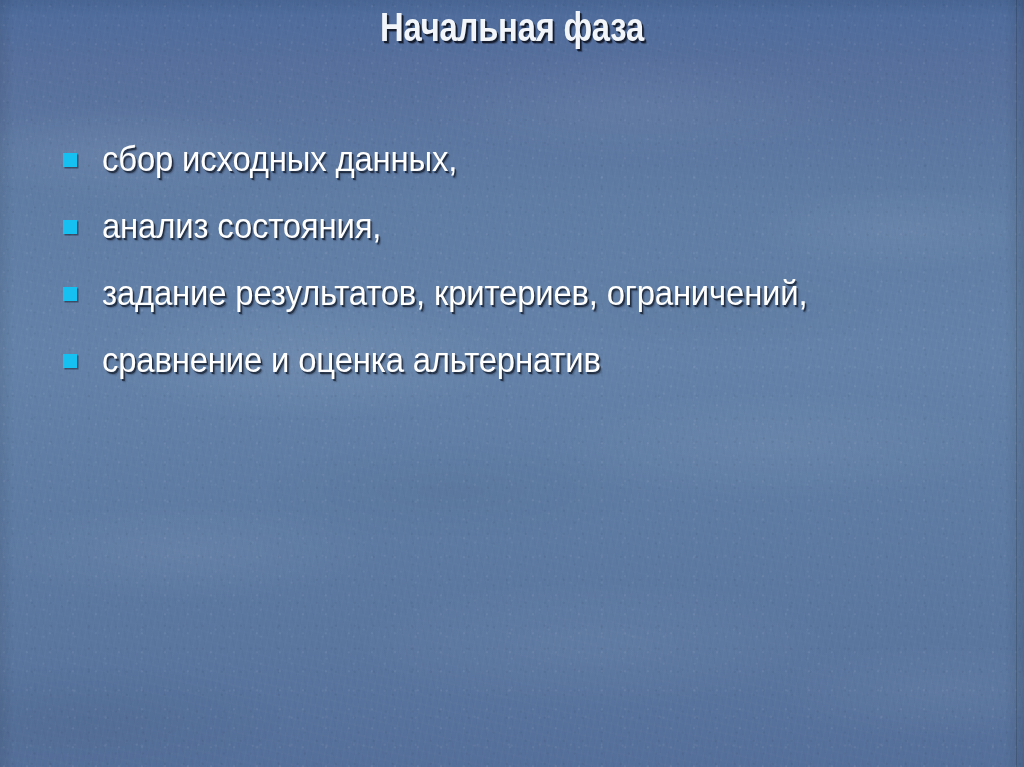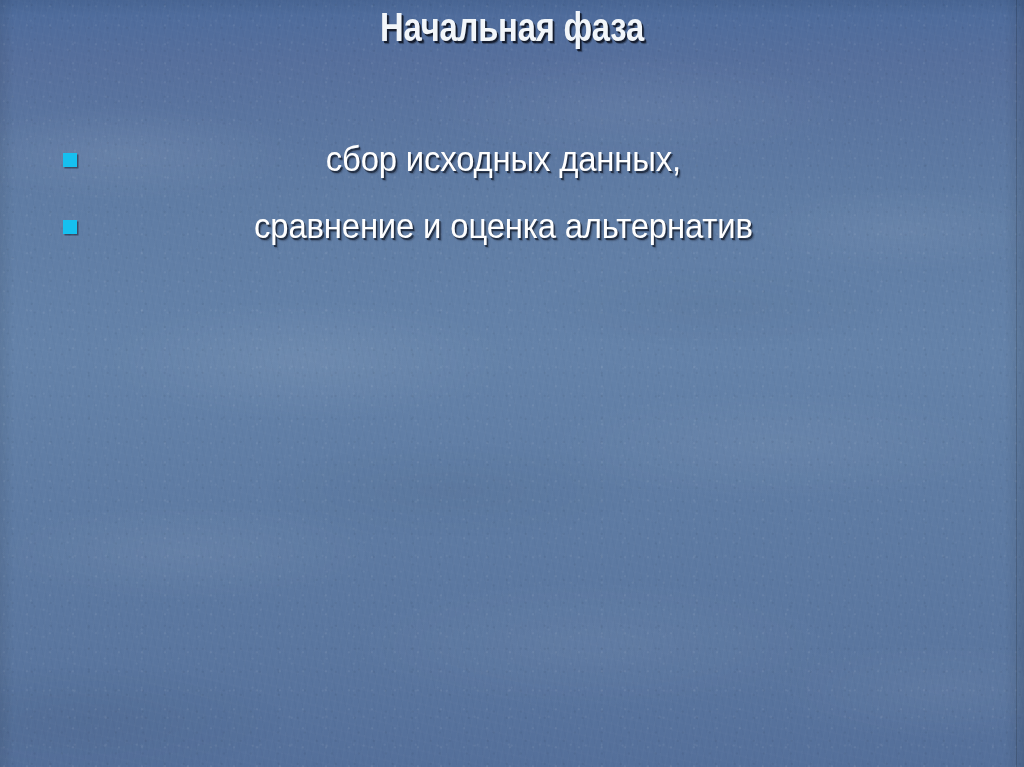--- a/index.html
+++ b/index.html
@@ -119,21 +119,20 @@
       3px 3px 1px rgba(10,14,26,.40);
     white-space: nowrap;
   }
 
   
   .bullets {
     position: absolute;
     left: 56px;
     top: 133px;
     width: 900px;
-    text-align: center;
   }
   .bullet-item {
     position: relative;
     padding-left: 46px;
     margin-bottom: 16px;
   }
   .bullet-item:last-child { margin-bottom: 0; }
 
   .bullet-marker {
     position: absolute;
@@ -171,22 +170,30 @@
 
   <div class="title">Начальная фаза</div>
 
   <div class="bullets">
 
     <div class="bullet-item">
       <span class="bullet-marker"></span>
       <div class="bullet-text">сбор исходных данных,</div>
     </div>
 
-
-
+    <div class="bullet-item">
+      <span class="bullet-marker"></span>
+      <div class="bullet-text">анализ состояния,</div>
+    </div>
+
+
+    <div class="bullet-item">
+      <span class="bullet-marker"></span>
+      <div class="bullet-text">задание результатов, критериев, ограничений,</div>
+    </div>
 
 
     <div class="bullet-item">
       <span class="bullet-marker"></span>
       <div class="bullet-text">сравнение и оценка альтернатив</div>
     </div>
 
   </div>
 </div>
 

